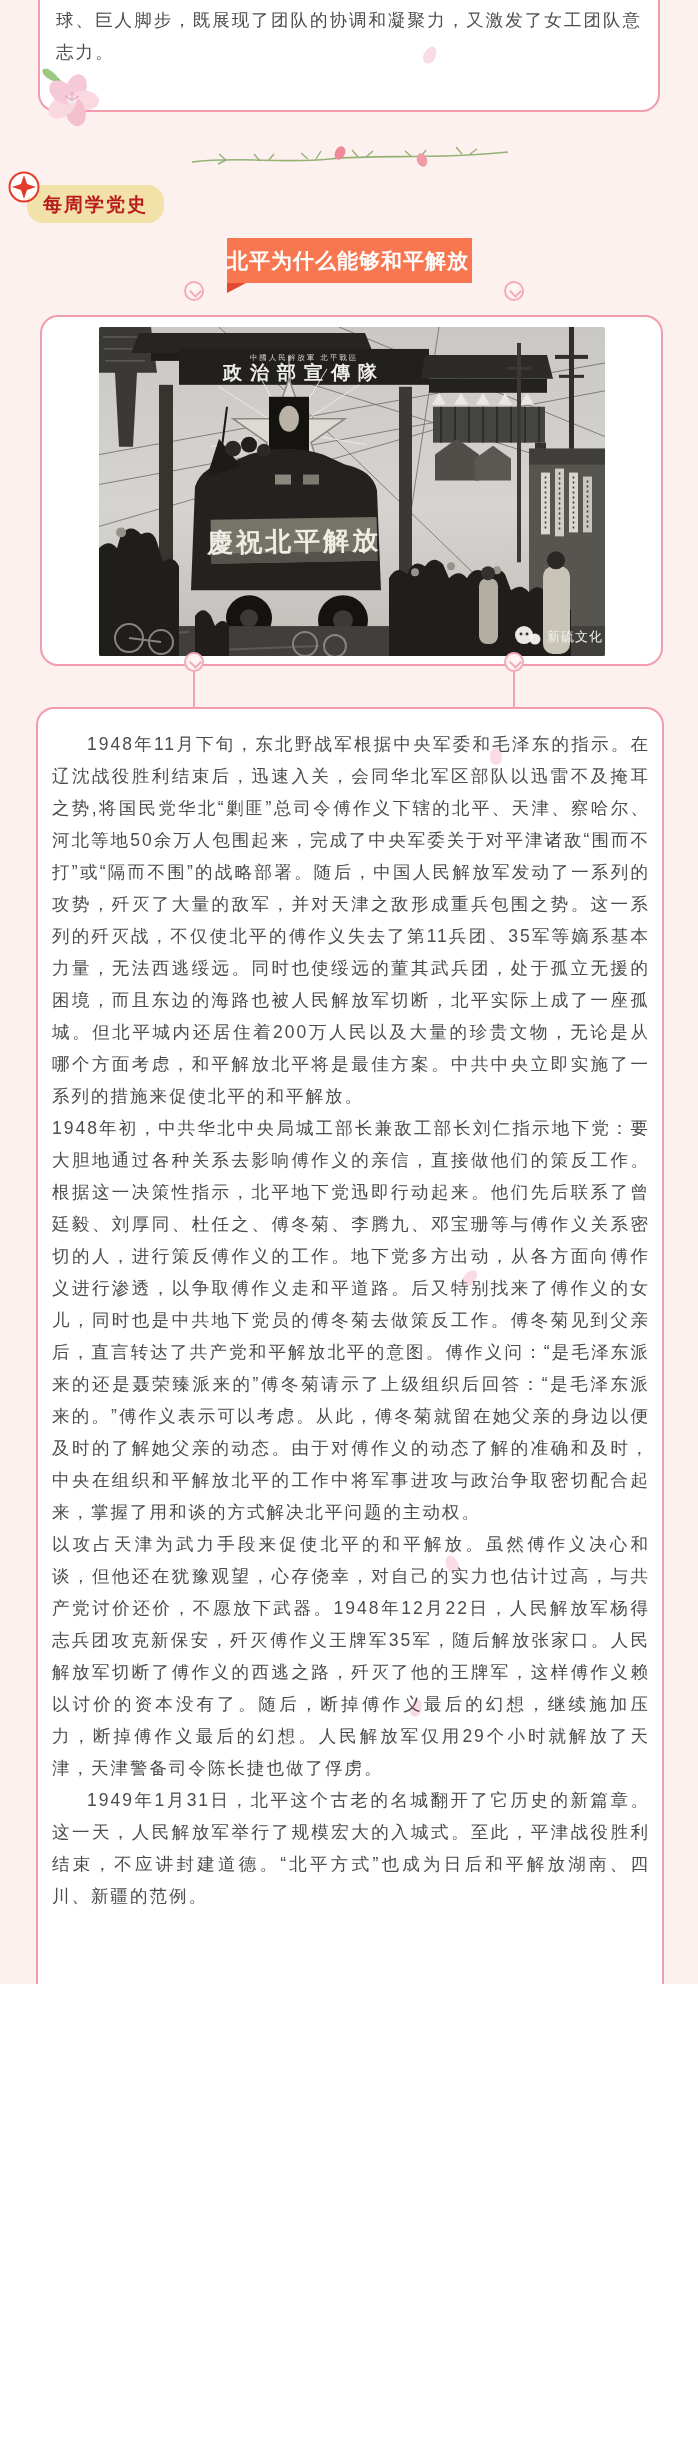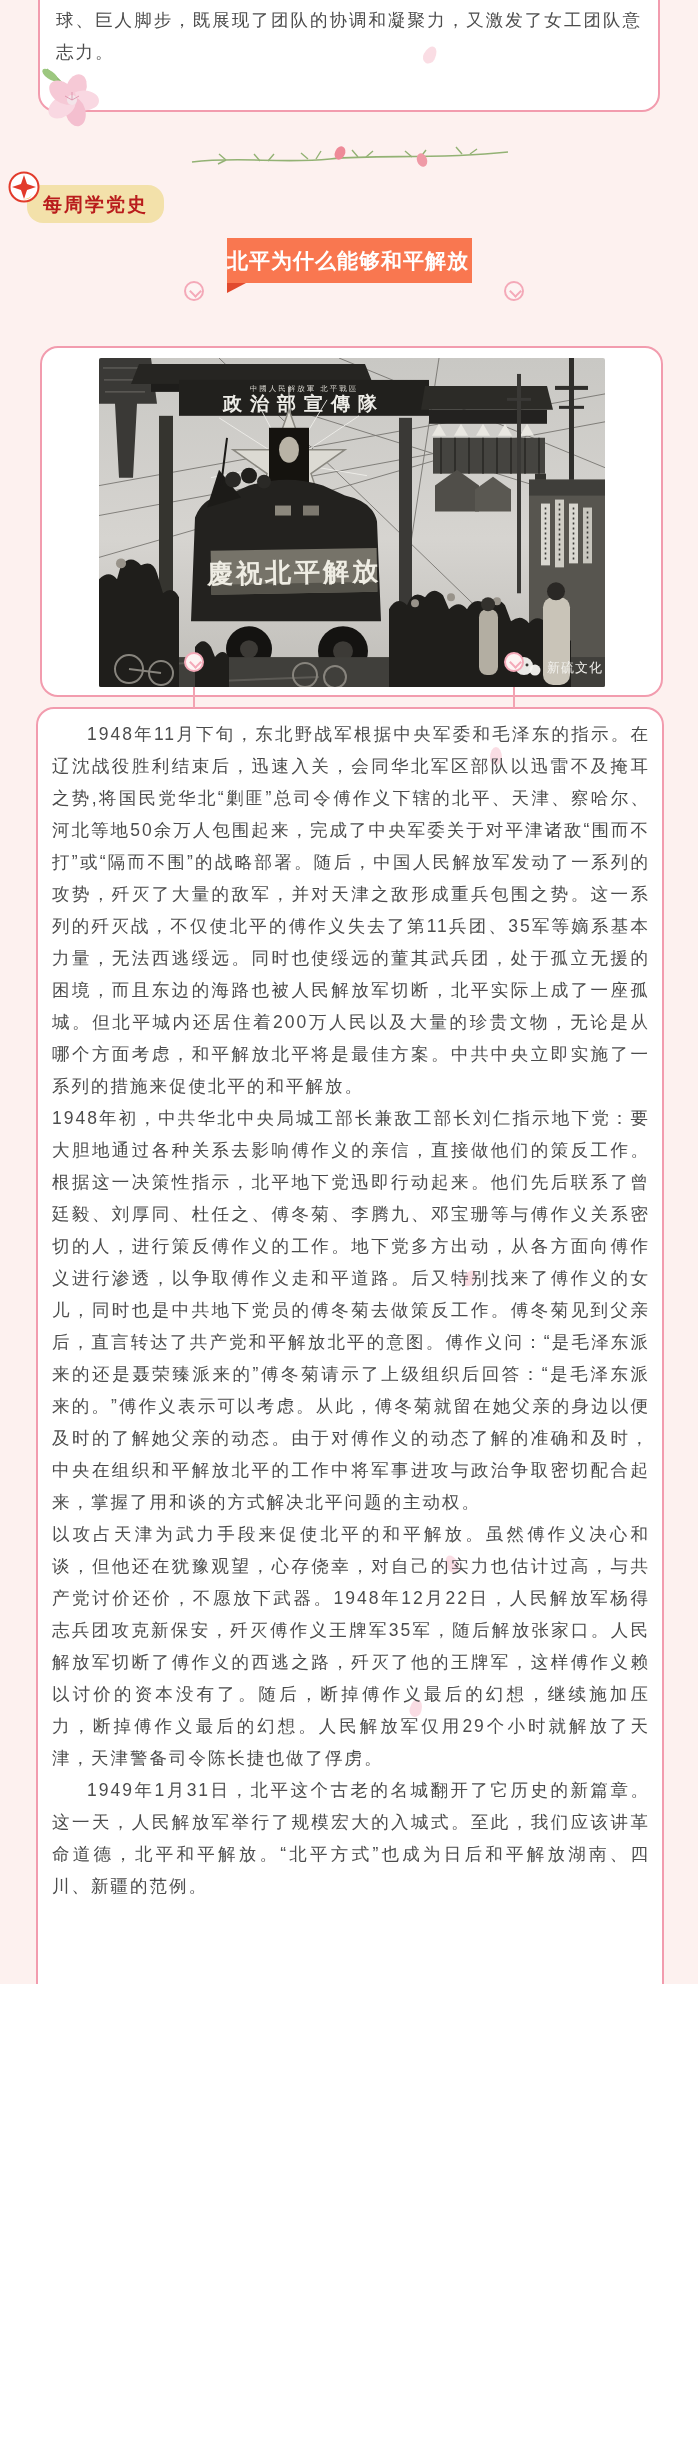--- a/index.html
+++ b/index.html
@@ -3,29 +3,29 @@
 <meta charset="utf-8">
 <style>
   html,body{margin:0;padding:0;background:#ffffff;}
   .page{position:relative;width:698px;height:1984px;background:#fdf1ef;overflow:hidden;
         font-family:"Liberation Sans","DejaVu Sans",sans-serif;}
   
   .card{position:absolute;background:#ffffff;border:2px solid #f29cae;border-radius:18px;}
   .card::before{content:"";position:absolute;border:2px solid #f5b6c3;border-radius:24px;z-index:-1;}
   .top-card{left:38px;top:-32px;width:618px;height:140px;}
   .top-card::before{left:-13px;right:-19px;top:-30px;bottom:-11px;}
-  .photo-card{left:40px;top:315px;width:619px;height:347px;margin-top:31px;}
+  .photo-card{left:40px;top:315px;width:619px;height:347px;}
   .photo-card::before{left:-14px;right:-14px;top:-24px;bottom:20px;}
   .text-card{left:36px;top:707px;width:624px;height:1520px;}
   .text-card::before{left:-12px;right:-16px;top:12px;bottom:-23px;}
   
   .body-text{margin:0;color:#4c4c4c;font-size:17.5px;line-height:32px;letter-spacing:2px;
              text-align:justify;}
   .top-card .body-text{padding:34px 16px 0 16px;}
-  .article{position:relative;z-index:2;padding:9px 12px 0 14px;}
+  .article{position:relative;z-index:2;padding:19px 12px 0 14px;}
   .article p{margin:0;}
   .article p.indent{text-indent:2em;}
   
   .vine{position:absolute;left:190px;top:144px;width:320px;height:28px;}
   .badge-icon{position:absolute;left:8px;top:171px;width:32px;height:32px;z-index:3;}
   .badge{position:absolute;left:27px;top:185px;width:137px;height:38px;background:#f3e1aa;
          border-radius:10px 16px 16px 16px;color:#b91c1c;font-size:19px;font-weight:bold;
          letter-spacing:2px;text-align:center;line-height:39px;z-index:2;}
   .title-banner{position:absolute;left:227px;top:238px;width:245px;height:45px;background:#f97750;
          color:#ffffff;font-size:21px;font-weight:bold;letter-spacing:1px;text-align:left;
@@ -285,21 +285,21 @@
 
   <section class="card text-card">
     <div class="petal" style="left:452px;top:38px"></div>
     <div class="petal" style="left:426px;top:560px;transform:rotate(40deg)"></div>
     <div class="petal" style="left:408px;top:846px;transform:rotate(-25deg)"></div>
     <div class="petal" style="left:372px;top:990px;transform:rotate(15deg)"></div>
     <div class="article body-text">
       <p class="indent">1948年11月下旬，东北野战军根据中央军委和毛泽东的指示。在辽沈战役胜利结束后，迅速入关，会同华北军区部队以迅雷不及掩耳之势,将国民党华北“剿匪”总司令傅作义下辖的北平、天津、察哈尔、河北等地50余万人包围起来，完成了中央军委关于对平津诸敌“围而不打”或“隔而不围”的战略部署。随后，中国人民解放军发动了一系列的攻势，歼灭了大量的敌军，并对天津之敌形成重兵包围之势。这一系列的歼灭战，不仅使北平的傅作义失去了第11兵团、35军等嫡系基本力量，无法西逃绥远。同时也使绥远的董其武兵团，处于孤立无援的困境，而且东边的海路也被人民解放军切断，北平实际上成了一座孤城。但北平城内还居住着200万人民以及大量的珍贵文物，无论是从哪个方面考虑，和平解放北平将是最佳方案。中共中央立即实施了一系列的措施来促使北平的和平解放。</p>
       <p>1948年初，中共华北中央局城工部长兼敌工部长刘仁指示地下党：要大胆地通过各种关系去影响傅作义的亲信，直接做他们的策反工作。根据这一决策性指示，北平地下党迅即行动起来。他们先后联系了曾廷毅、刘厚同、杜任之、傅冬菊、李腾九、邓宝珊等与傅作义关系密切的人，进行策反傅作义的工作。地下党多方出动，从各方面向傅作义进行渗透，以争取傅作义走和平道路。后又特别找来了傅作义的女儿，同时也是中共地下党员的傅冬菊去做策反工作。傅冬菊见到父亲后，直言转达了共产党和平解放北平的意图。傅作义问：“是毛泽东派来的还是聂荣臻派来的”傅冬菊请示了上级组织后回答：“是毛泽东派来的。”傅作义表示可以考虑。从此，傅冬菊就留在她父亲的身边以便及时的了解她父亲的动态。由于对傅作义的动态了解的准确和及时，中央在组织和平解放北平的工作中将军事进攻与政治争取密切配合起来，掌握了用和谈的方式解决北平问题的主动权。</p>
       <p>以攻占天津为武力手段来促使北平的和平解放。虽然傅作义决心和谈，但他还在犹豫观望，心存侥幸，对自己的实力也估计过高，与共产党讨价还价，不愿放下武器。1948年12月22日，人民解放军杨得志兵团攻克新保安，歼灭傅作义王牌军35军，随后解放张家口。人民解放军切断了傅作义的西逃之路，歼灭了他的王牌军，这样傅作义赖以讨价的资本没有了。随后，断掉傅作义最后的幻想，继续施加压力，断掉傅作义最后的幻想。人民解放军仅用29个小时就解放了天津，天津警备司令陈长捷也做了俘虏。</p>
-      <p class="indent">1949年1月31日，北平这个古老的名城翻开了它历史的新篇章。这一天，人民解放军举行了规模宏大的入城式。至此，我们应该讲革命道德，北平和平解放。“北平方式”也成为日后和平解放湖南、四川、新疆的范例。</p>
+      <p class="indent">1949年1月31日，北平这个古老的名城翻开了它历史的新篇章。这一天，人民解放军举行了规模宏大的入城式。至此，平津战役胜利结束，不应讲封建道德。“北平方式”也成为日后和平解放湖南、四川、新疆的范例。</p>
     </div>
     <svg class="blossom" style="left:2px;bottom:22px" viewBox="0 0 72 62">
       <path d="M12 4 C20 10 28 18 34 26" stroke="#8db872" stroke-width="4" fill="none"></path>
       <ellipse cx="16" cy="9" rx="9" ry="4" fill="#9cc77f" transform="rotate(35 16 9)"></ellipse>
       <g transform="translate(38 34)">
         <ellipse rx="10" ry="15" fill="#f6c9d6" transform="rotate(20) translate(0 -12)"></ellipse>
         <ellipse rx="10" ry="15" fill="#f9d8e2" transform="rotate(92) translate(0 -12)"></ellipse>
         <ellipse rx="10" ry="15" fill="#f4bfcf" transform="rotate(164) translate(0 -12)"></ellipse>
         <ellipse rx="10" ry="15" fill="#f9d8e2" transform="rotate(236) translate(0 -12)"></ellipse>
         <ellipse rx="10" ry="15" fill="#f6c9d6" transform="rotate(308) translate(0 -12)"></ellipse>

